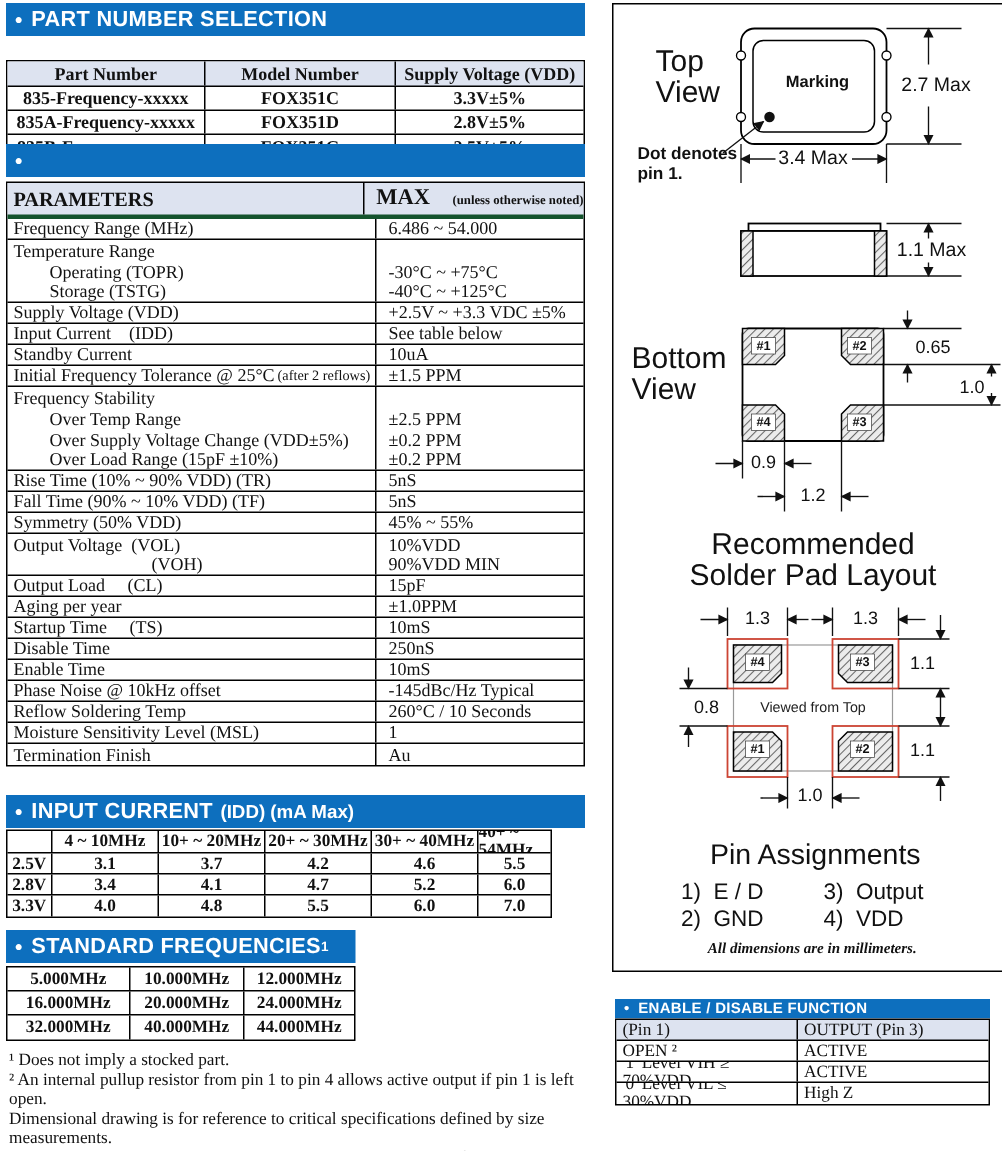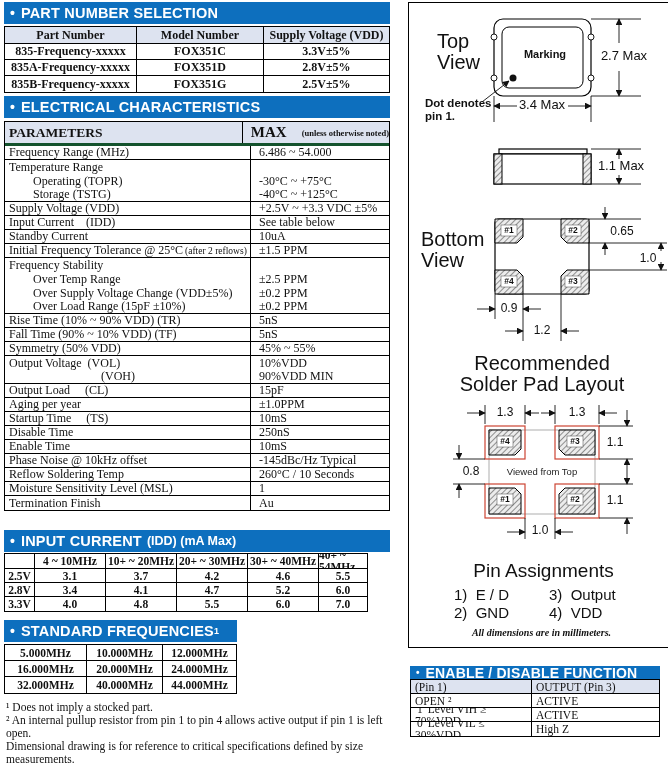--- a/index.html
+++ b/index.html
@@ -64,36 +64,36 @@
   .chip{fill:#fff;stroke:#444;stroke-width:0.5;}
   text{font-family:"Liberation Sans", sans-serif;fill:#111;}
   .dim{font-size:12px;}
   .dimbig{font-size:13px;}
   .padlbl{font-size:8.5px;font-weight:bold;}
   .marktxt{font-size:11px;font-weight:bold;}
   .vft{font-size:9.5px;fill:#222;}
   
   .ed{font-size:11.5px;}
   .ed .bar{height:13px;}
-  .ed .bar .t{font-size:14px;}
+  .ed .bar .t{font-size:10px;}
   .ed .trow{height:14px;}
   .ed .tcell{justify-content:flex-start;padding-left:4px;}
   .ed .c1{width:121px;} .ed .c2{flex:1;}
   .pinitem{font-size:15px;}
   .dimnote{font-size:10px;font-style:italic;font-weight:bold;font-family:"Liberation Serif", serif;text-align:center;}
 </style>
 </head>
 <body>
 
 <div class="abs secbar" style="left:4px;top:2px;width:386px;height:22px;">
   <span class="bullet">•</span>
   <span class="t">PART NUMBER SELECTION</span>
 </div>
 
-<div class="abs tbl pn" style="left:4px;top:26px;width:386px;">
+<div class="abs tbl pn" style="left:4px;top:40px;width:386px;">
   <div class="trow h hdrbg">
     <div class="tcell c1">Part Number</div>
     <div class="tcell c2">Model Number</div>
     <div class="tcell c3">Supply Voltage (VDD)</div>
   </div>
   <div class="trow">
     <div class="tcell c1">835-Frequency-xxxxx</div>
     <div class="tcell c2">FOX351C</div>
     <div class="tcell c3">3.3V±5%</div>
   </div>
@@ -104,21 +104,20 @@
   </div>
   <div class="trow">
     <div class="tcell c1">835B-Frequency-xxxxx</div>
     <div class="tcell c2">FOX351G</div>
     <div class="tcell c3">2.5V±5%</div>
   </div>
 </div>
 
 <div class="abs secbar" style="left:4px;top:96px;width:386px;height:22px;">
   <span class="bullet">•</span>
-  <span class="t">ELECTRICAL CHARACTERISTICS</span>
 </div>
 
 <div class="abs tbl ec" style="left:4px;top:121px;width:386px;">
   <div class="ehead">
     <div class="lab">PARAMETERS</div>
     <div class="val">
       <span class="maxword">MAX</span>
       <span class="maxnote">(unless otherwise noted)</span>
     </div>
   </div>

